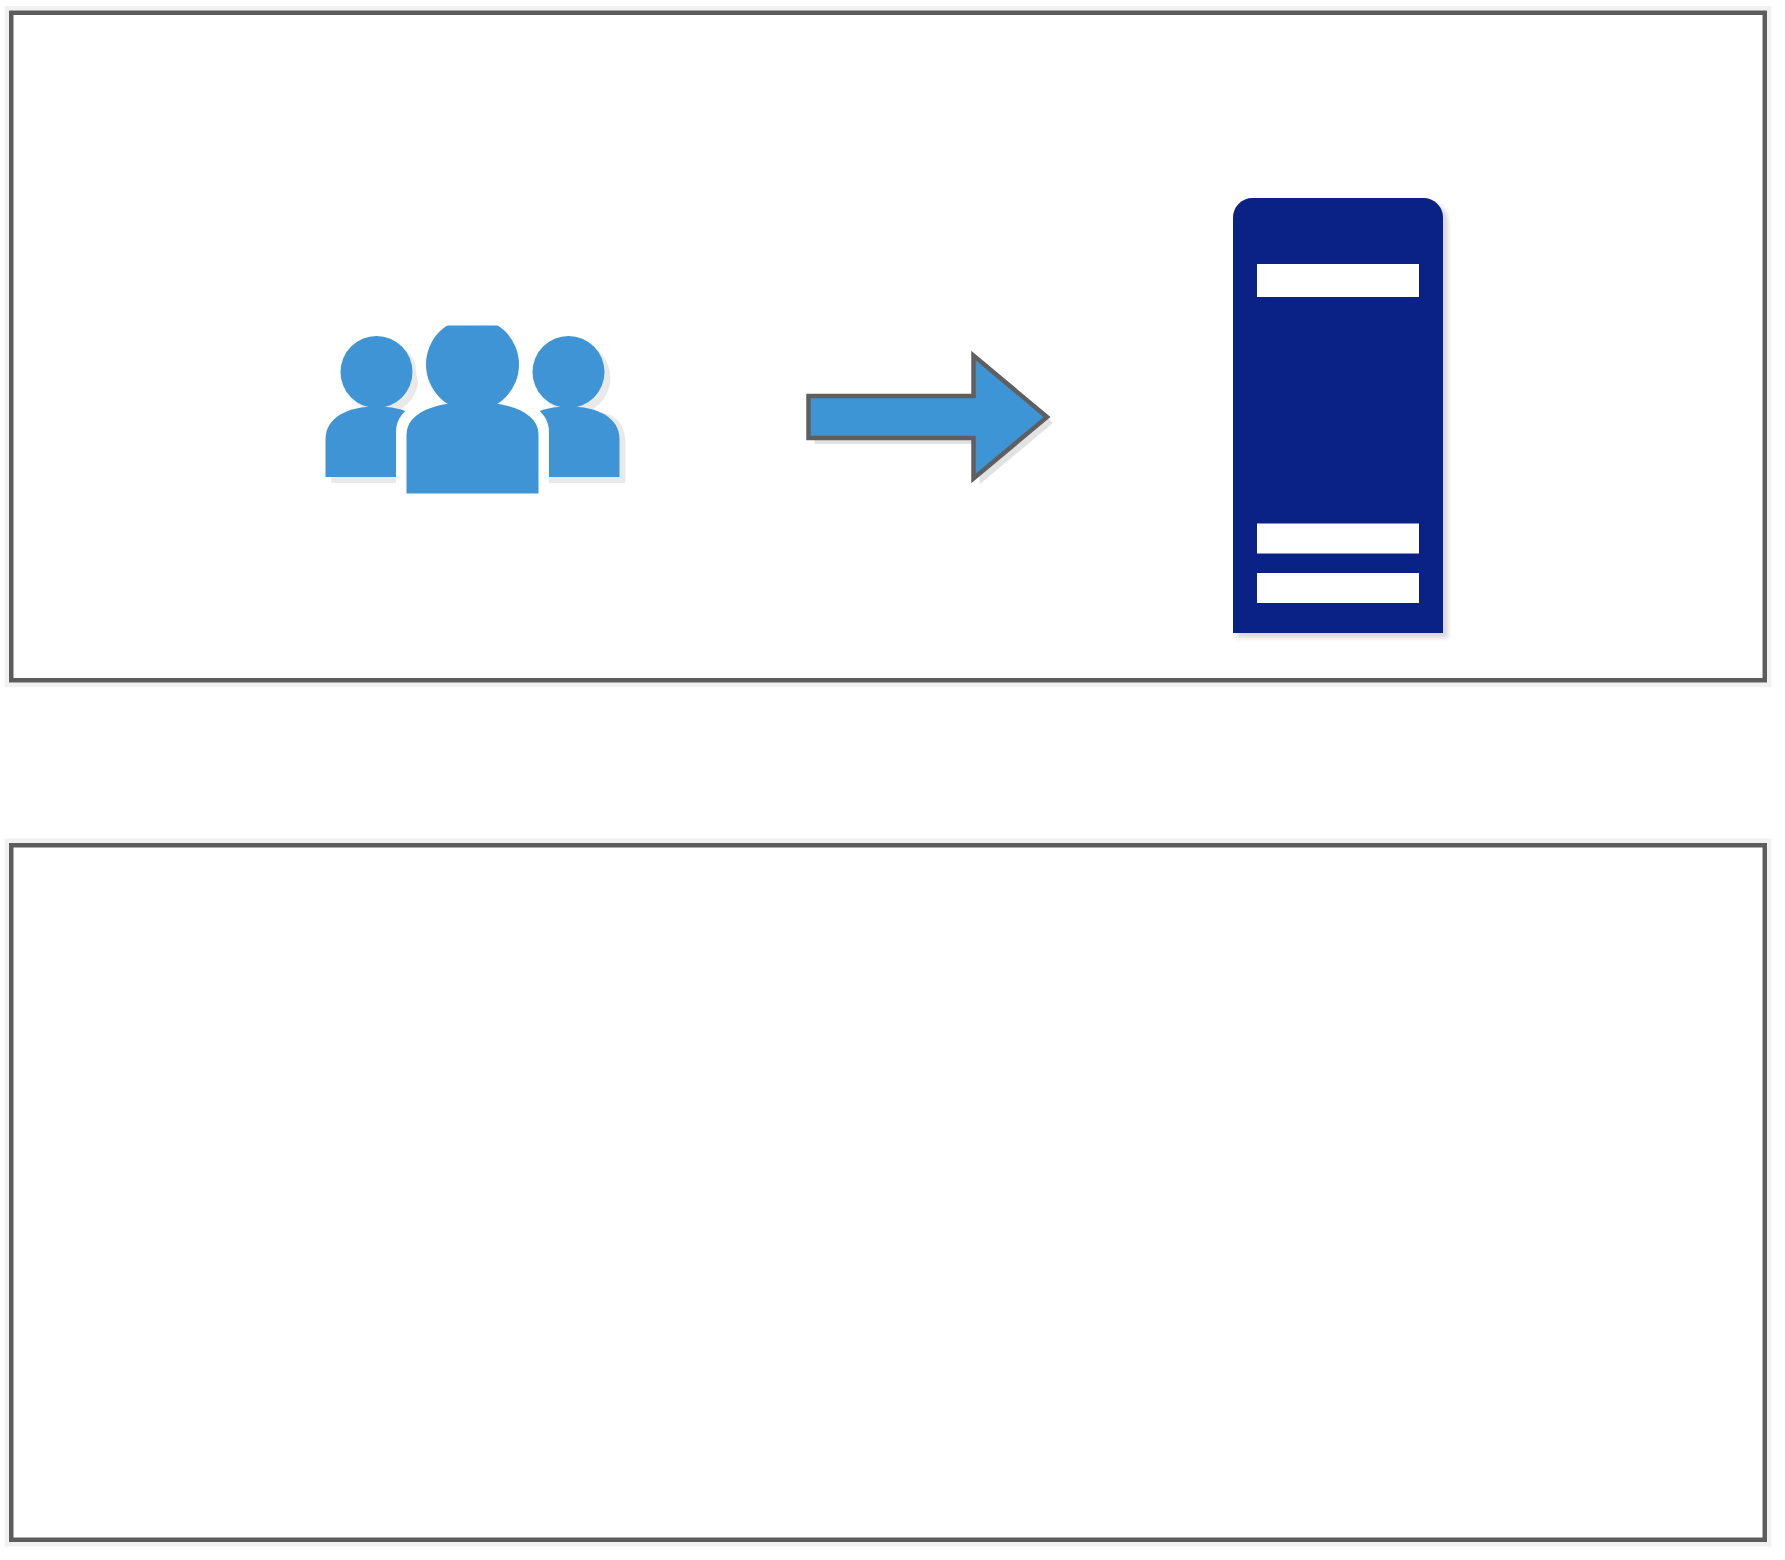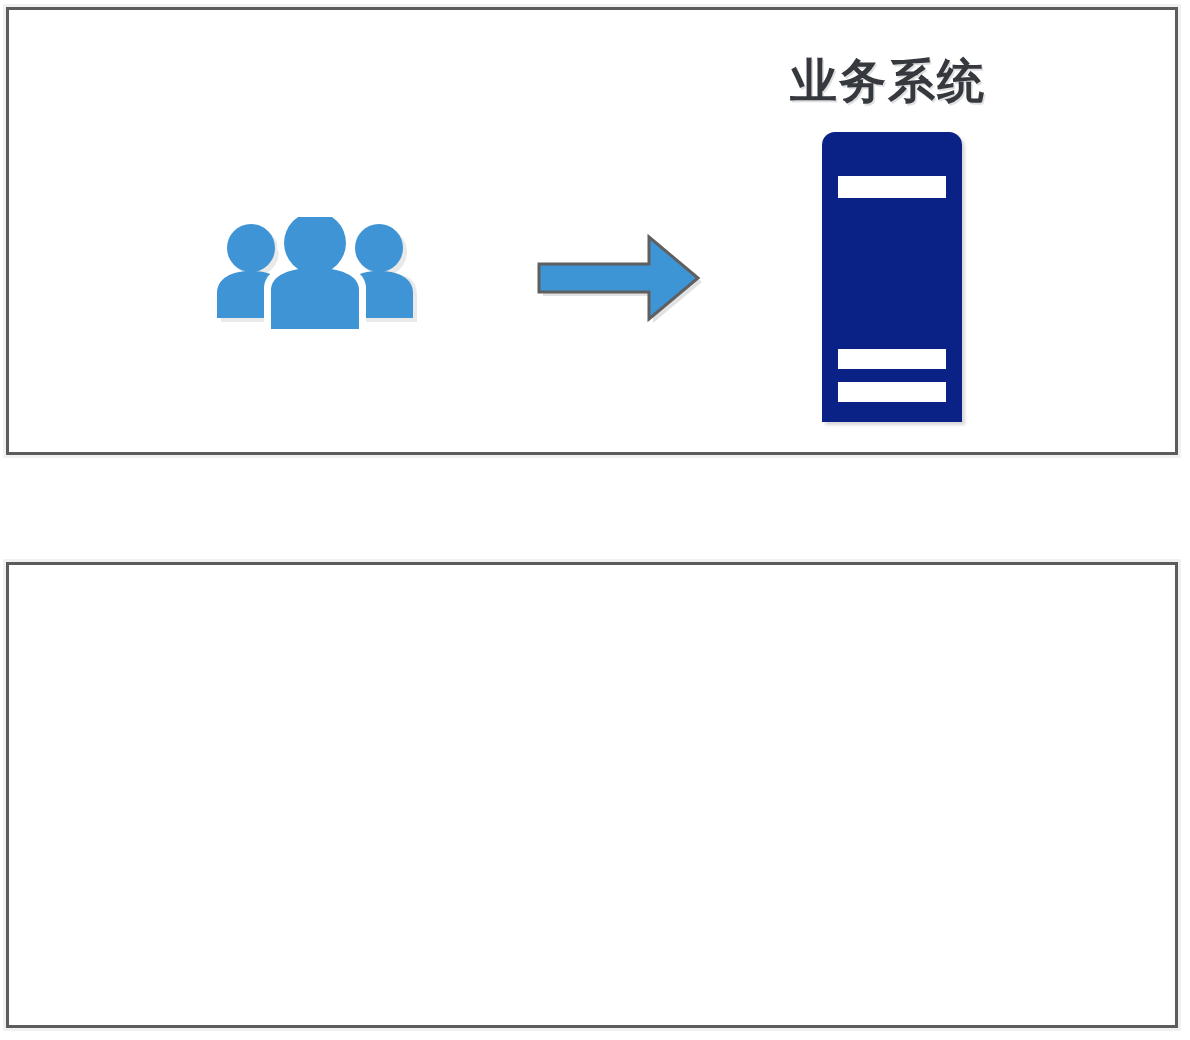--- a/index.html
+++ b/index.html
@@ -125,21 +125,20 @@
       </svg>
     </div>
 
     <div class="arrow" style="left:526px; top:222px;">
       <svg width="170" height="92" viewBox="0 0 170 92" xmlns="http://www.w3.org/2000/svg">
         <path d="M4 32 L114 32 L114 5 L163 46 L114 87 L114 60 L4 60 Z" transform="translate(4,4)" fill="#d8d8d8" opacity="0.75"></path>
         <path d="M4 32 L114 32 L114 5 L163 46 L114 87 L114 60 L4 60 Z" fill="#3e95d6" stroke="#5f5f5f" stroke-width="3" stroke-linejoin="miter"></path>
       </svg>
     </div>
 
-    <div class="title title-top">业务系统</div>
 
     <div class="server server-single">
       <div class="bar bar-1"></div>
       <div class="bar bar-2"></div>
       <div class="bar bar-3"></div>
     </div>
   </div>
 
   <div class="panel panel-bottom">
 

